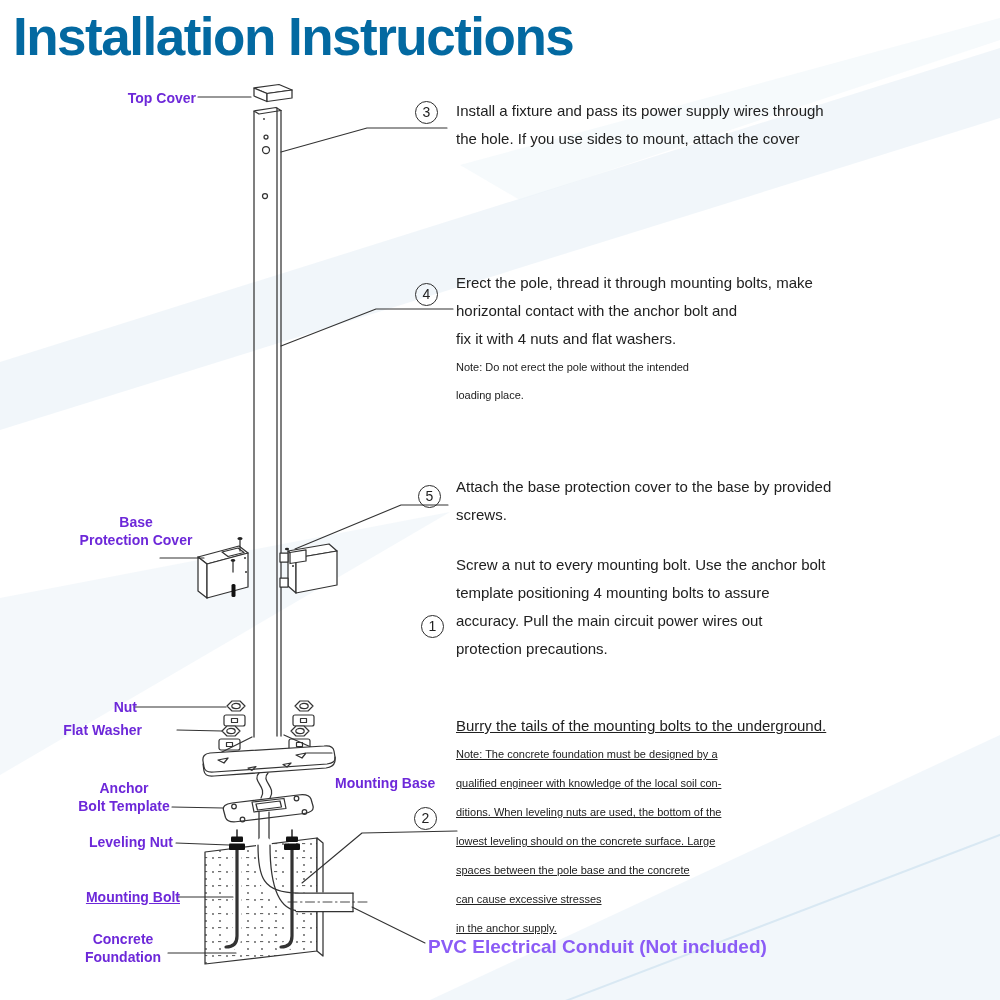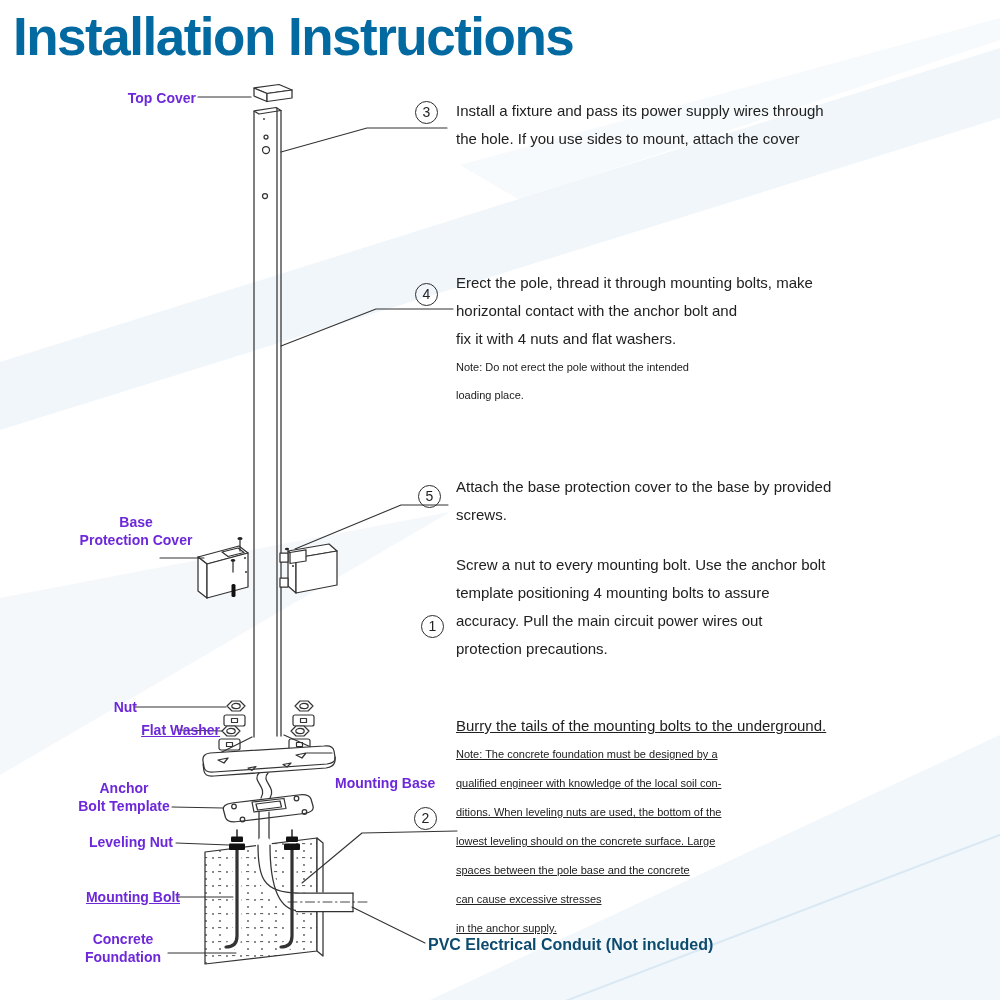--- a/index.html
+++ b/index.html
@@ -24,21 +24,21 @@
     border:1.4px solid #2d2d2d;border-radius:50%;
     text-align:center;line-height:21px;font-size:14px;color:#222;
     background:transparent;
   }
   .stext{position:absolute;left:456px;width:505px;z-index:3;color:#212121;}
   .stext .ln{font-size:15px;line-height:28px;white-space:nowrap;}
   .stext .note{font-size:11px;line-height:28px;white-space:nowrap;}
   .stext.s2 .ln,.stext.s2 .note{line-height:29px;text-decoration:underline;}
   .pvc-label{
     position:absolute;left:428px;top:936px;z-index:3;
-    font-weight:bold;font-size:16px;color:#0c4a6e;white-space:nowrap;
+    font-weight:bold;font-size:19px;color:#8b5cf6;white-space:nowrap;
   }
 </style>
 </head>
 <body>
 
 <svg class="artlayer" width="1000" height="1000" viewBox="0 0 1000 1000">
   <defs>
     <pattern id="concrete" width="14" height="14" patternUnits="userSpaceOnUse">
       <circle cx="3" cy="4" r="0.9" fill="#555"></circle>
       <circle cx="10" cy="11" r="0.9" fill="#555"></circle>
@@ -195,21 +195,21 @@
 </svg>
 
 <h1 class="title">Installation Instructions</h1>
 
 <div class="dlabel" style="right:804px;top:89px;">Top Cover</div>
 <div class="dlabel center" style="left:70px;top:513px;width:132px;">
   <div>Base</div>
   <div>Protection Cover</div>
 </div>
 <div class="dlabel" style="right:863px;top:698px;">Nut</div>
-<div class="dlabel" style="right:780px;top:721px;text-decoration:underline;">Flat Washer</div>
+<div class="dlabel" style="right:858px;top:721px;">Flat Washer</div>
 <div class="dlabel" style="left:335px;top:774px;">Mounting Base</div>
 <div class="dlabel center" style="left:64px;top:779px;width:120px;">
   <div>Anchor</div>
   <div>Bolt Template</div>
 </div>
 <div class="dlabel" style="right:827px;top:833px;padding-left:44px;">Leveling Nut</div>
 <div class="dlabel" style="right:820px;top:888px;text-decoration:underline;">Mounting Bolt</div>
 <div class="dlabel center" style="left:64px;top:930px;width:118px;">
   <div>Concrete</div>
   <div>Foundation</div>

